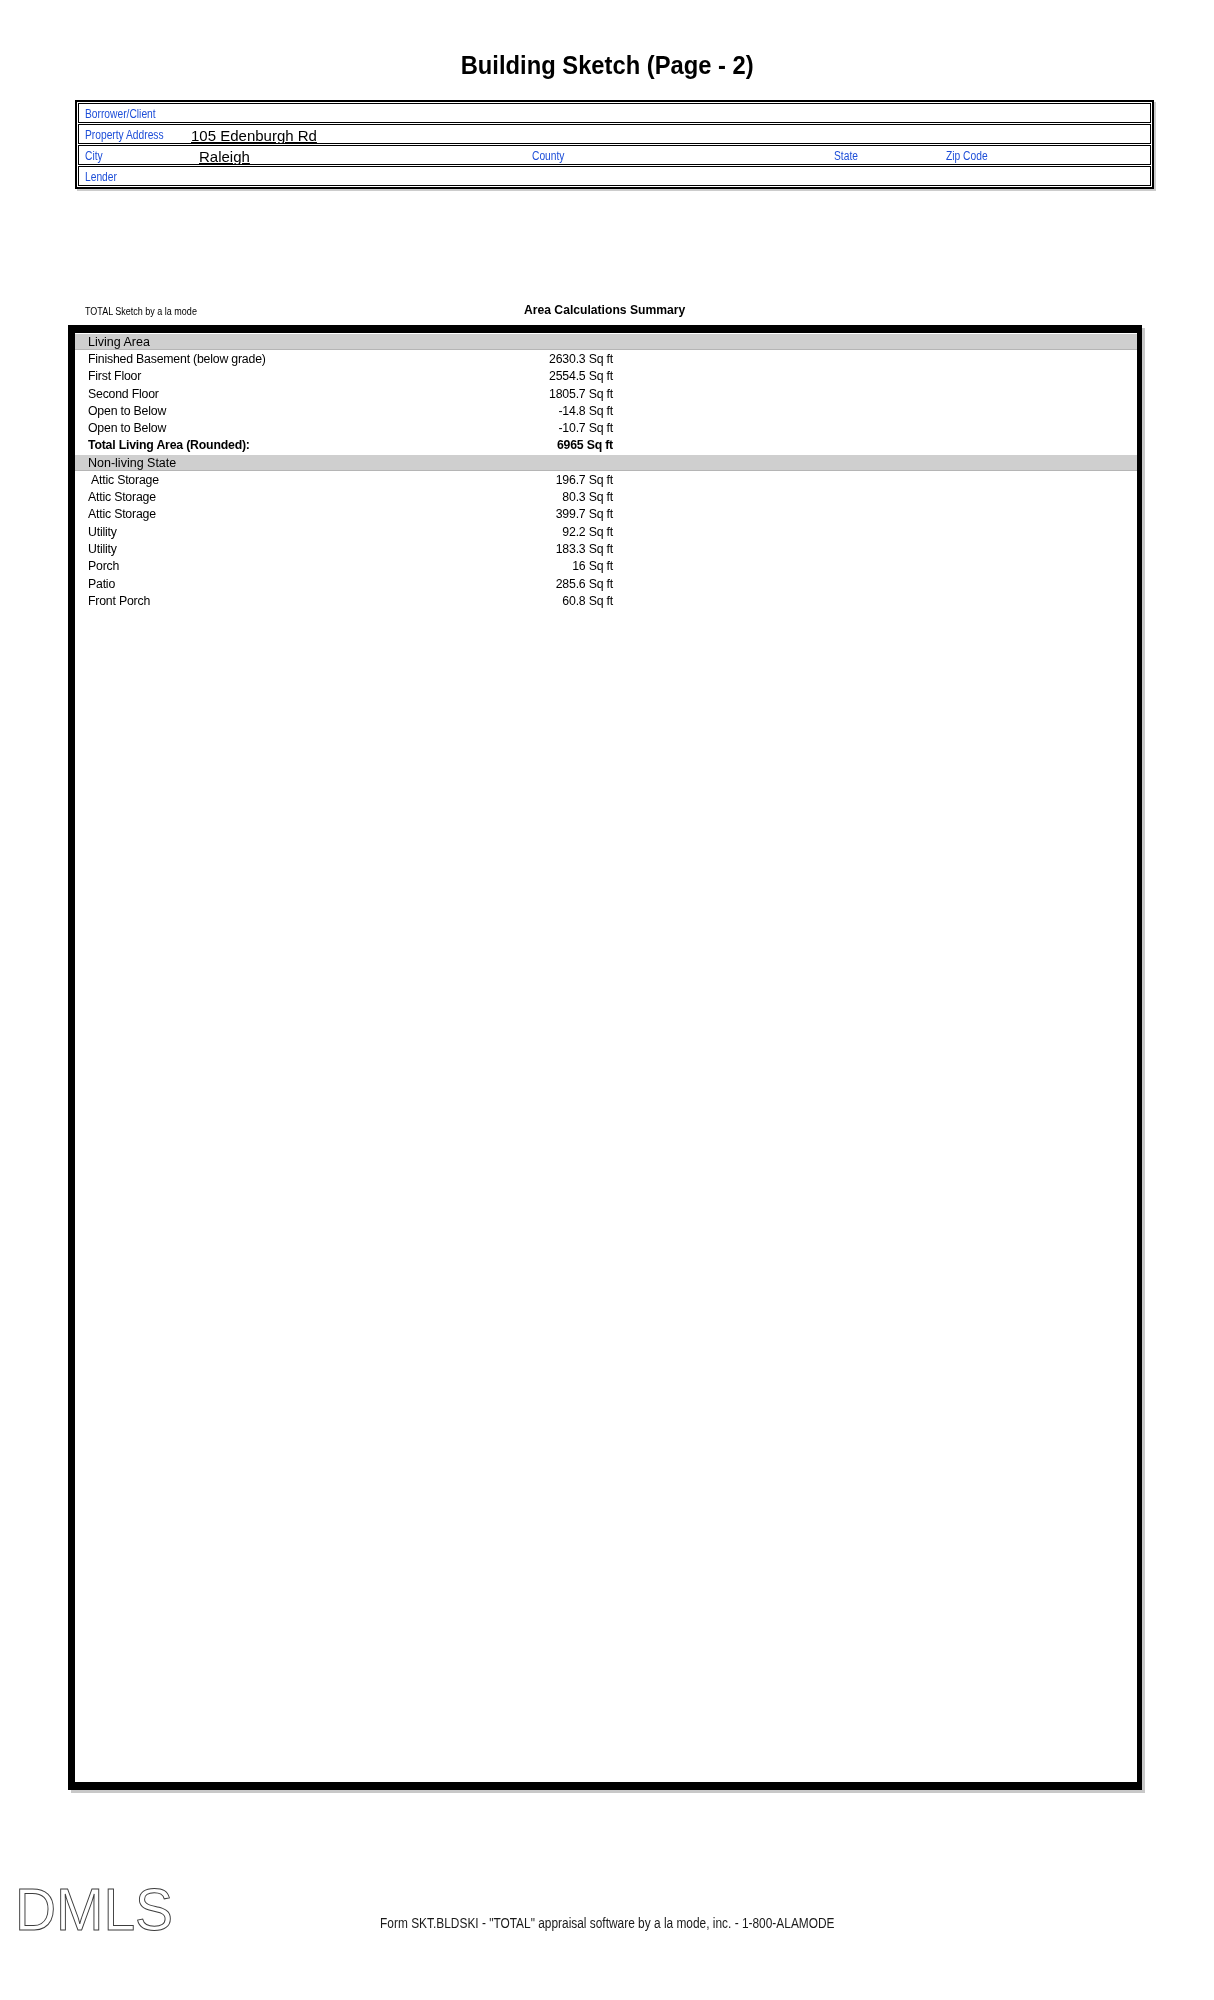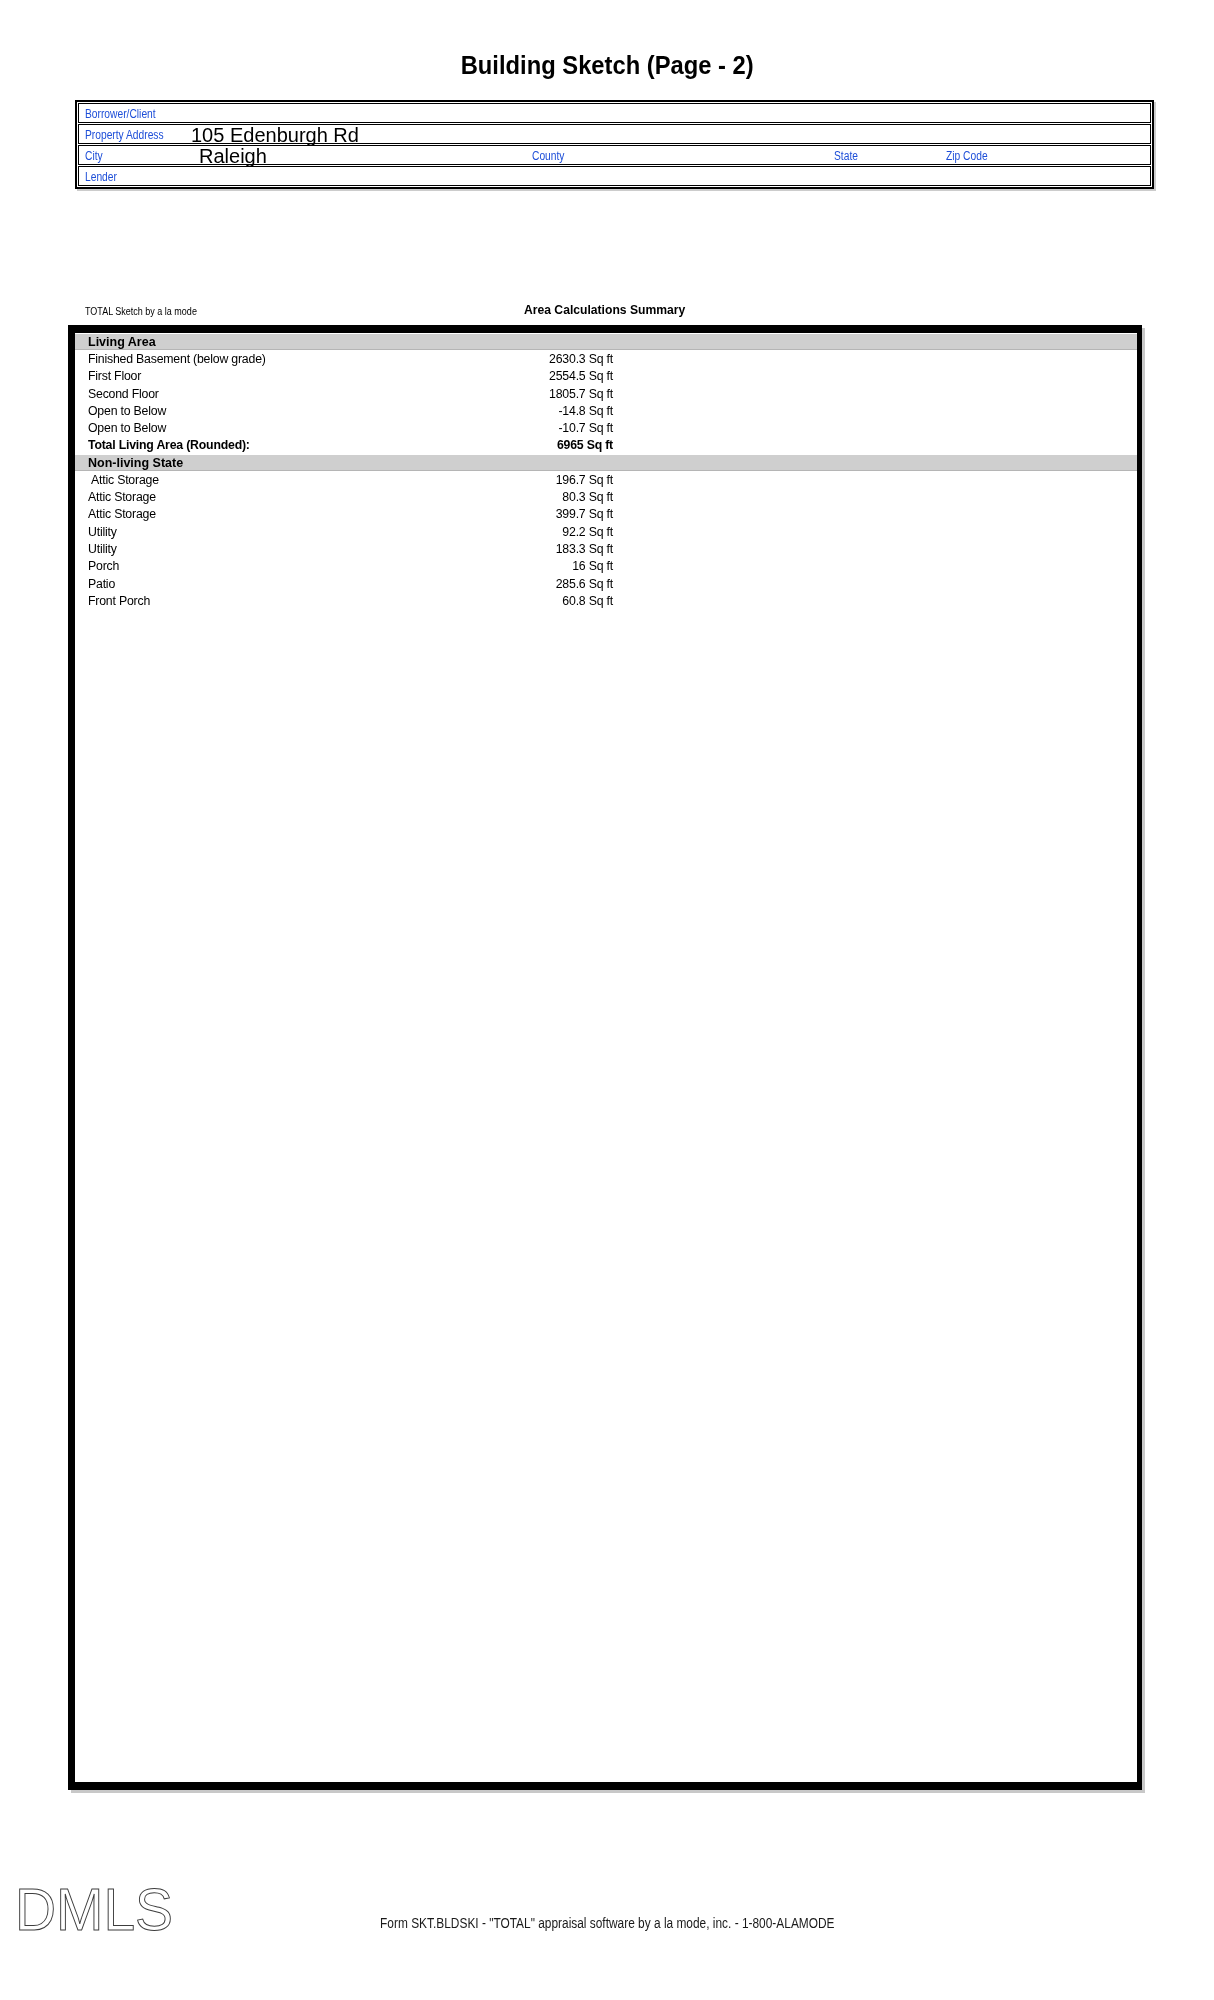--- a/index.html
+++ b/index.html
@@ -24,37 +24,37 @@
     position:absolute; left:75px; top:100px; width:1079px;
     border:2px solid #000; background:#fff; padding:1px;
     box-shadow:2px 2px 0 #cccccc;
   }
   .hrow {
     position:relative; height:20px; line-height:20px;
     border:1px solid #000; margin-bottom:1px; background:#fff;
   }
   .hrow:last-child { margin-bottom:0; }
   .hlabel { position:absolute; top:0; font-size:12.5px; color:#1d4ed8; line-height:20px; }
-  .hvalue { position:absolute; top:0; font-size:20px; line-height:21px; white-space:nowrap; }
+  .hvalue { position:absolute; top:0; font-size:15px; line-height:21px; white-space:nowrap;text-decoration:underline; }
 
   
   .brand-line { position:absolute; left:85px; top:306px; font-size:10px; }
   .sum-title  { position:absolute; left:68px; top:302px; width:1074px; text-align:center;
                 font-weight:bold; font-size:13.5px; }
 
   
   .area-box {
     position:absolute; left:68px; top:325px; width:1074px; height:1465px;
     background:#fff; border:solid #000; border-width:8px 5px 8px 7px;
     box-shadow:3px 3px 0 #c8c8c8; padding-top:1px;
   }
   .bar {
     height:16px; line-height:16px; background:#cfcfcf;
     border-bottom:1px solid #b5b5b5; padding-left:13px;
-    font-weight:bold; font-size:12.5px; margin-bottom:1px;
+    font-weight:normal; font-size:12.5px; margin-bottom:1px;
   }
   .arow { position:relative; height:17.3px; line-height:17.4px; font-size:12.3px; letter-spacing:-0.2px; }
   .arow .lbl { position:absolute; left:13px; top:0; white-space:nowrap; }
   .arow .val { position:absolute; left:0; top:0; width:538px; text-align:right; white-space:nowrap; }
   .arow.total { font-weight:bold; }
 
   
   .footer-line { position:absolute; left:8px; top:1915px; width:1198px; text-align:center; font-size:14px; color:#1a1a1a; }
   .watermark { position:absolute; left:13px; top:1882px; }
 </style>

